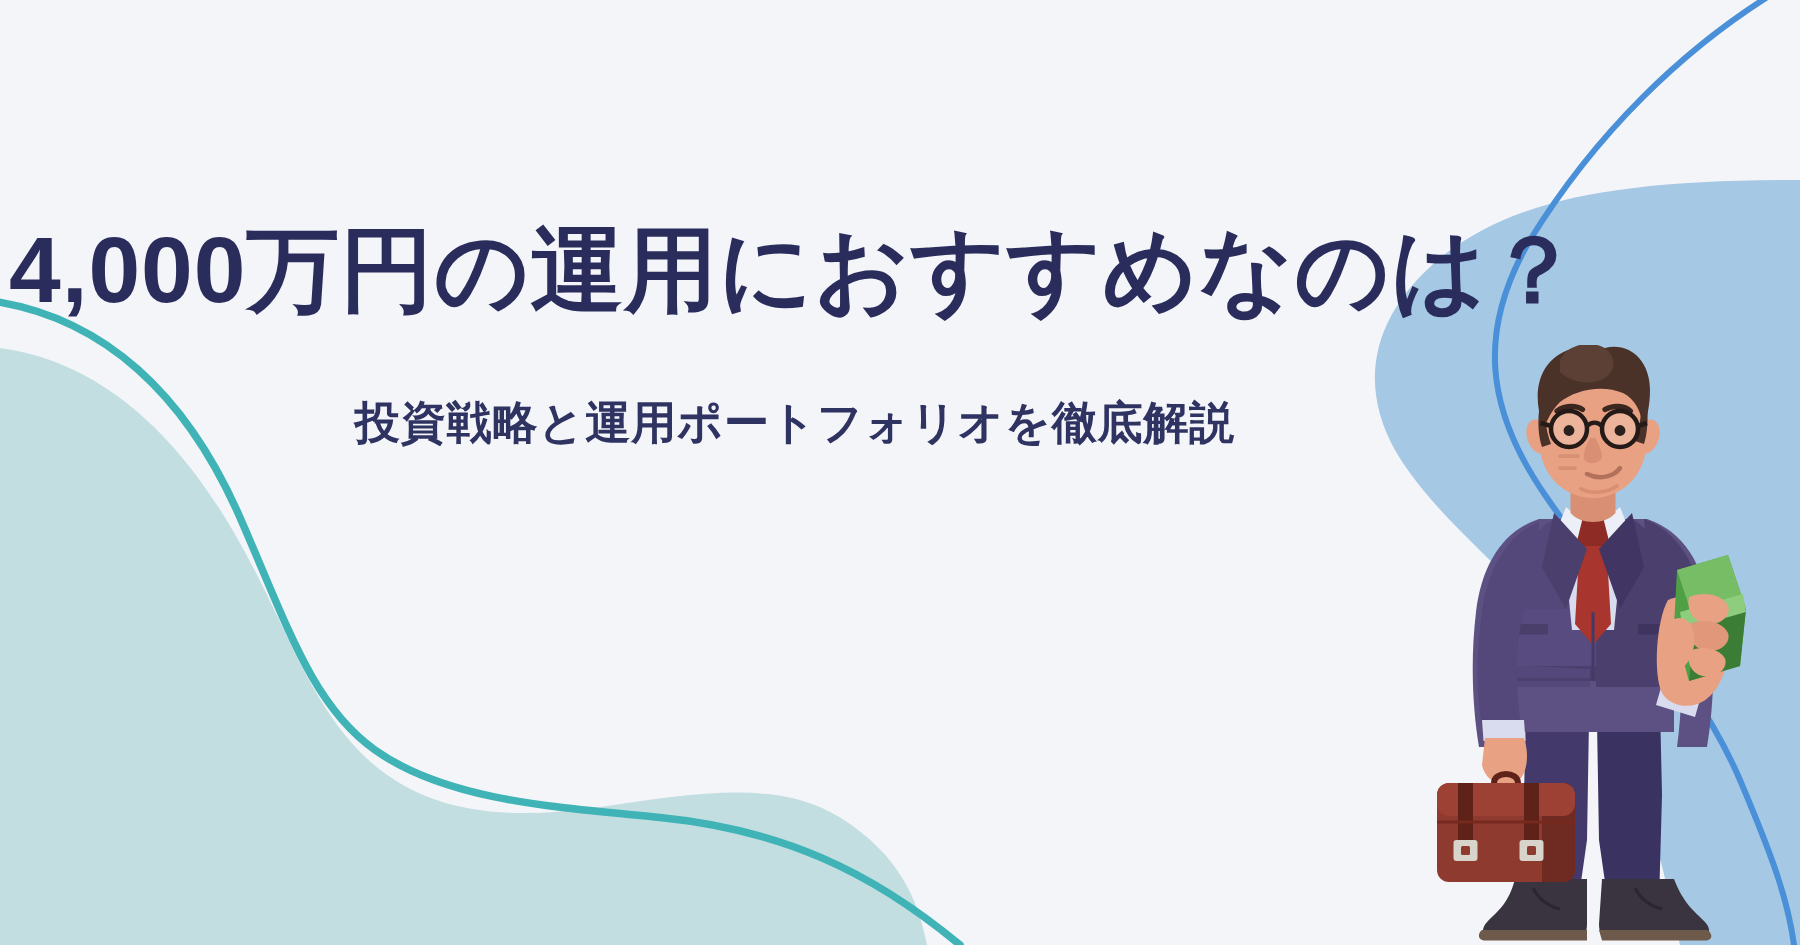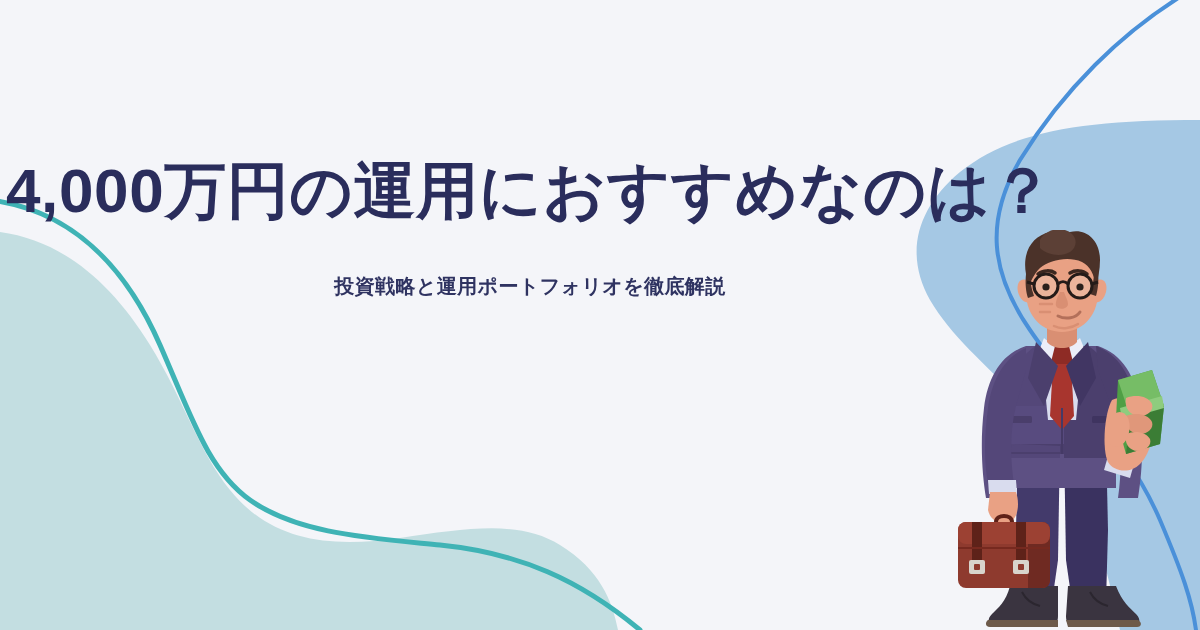--- a/index.html
+++ b/index.html
@@ -26,40 +26,40 @@
     position: absolute;
     inset: 0;
     width: 1200px;
     height: 630px;
   }
 
   
   .text-block {
     position: absolute;
     left: 0;
-    top: 154px;
+    top: 144px;
     width: 1060px;
     text-align: center;
     z-index: 5;
   }
 
   .headline {
     margin: 0;
     font-size: 62px;
     line-height: 1.18;
     font-weight: 700;
     letter-spacing: 0.01em;
     color: #2a2d5c;
     white-space: nowrap;
   }
 
   .subheadline {
     margin: 0;
     padding-top: 46px;
-    font-size: 20px;
+    font-size: 30px;
     line-height: 1.3;
     font-weight: 700;
     letter-spacing: 0.02em;
     color: #2f3361;
     white-space: nowrap;
   }
 
   
   .illustration {
     position: absolute;

